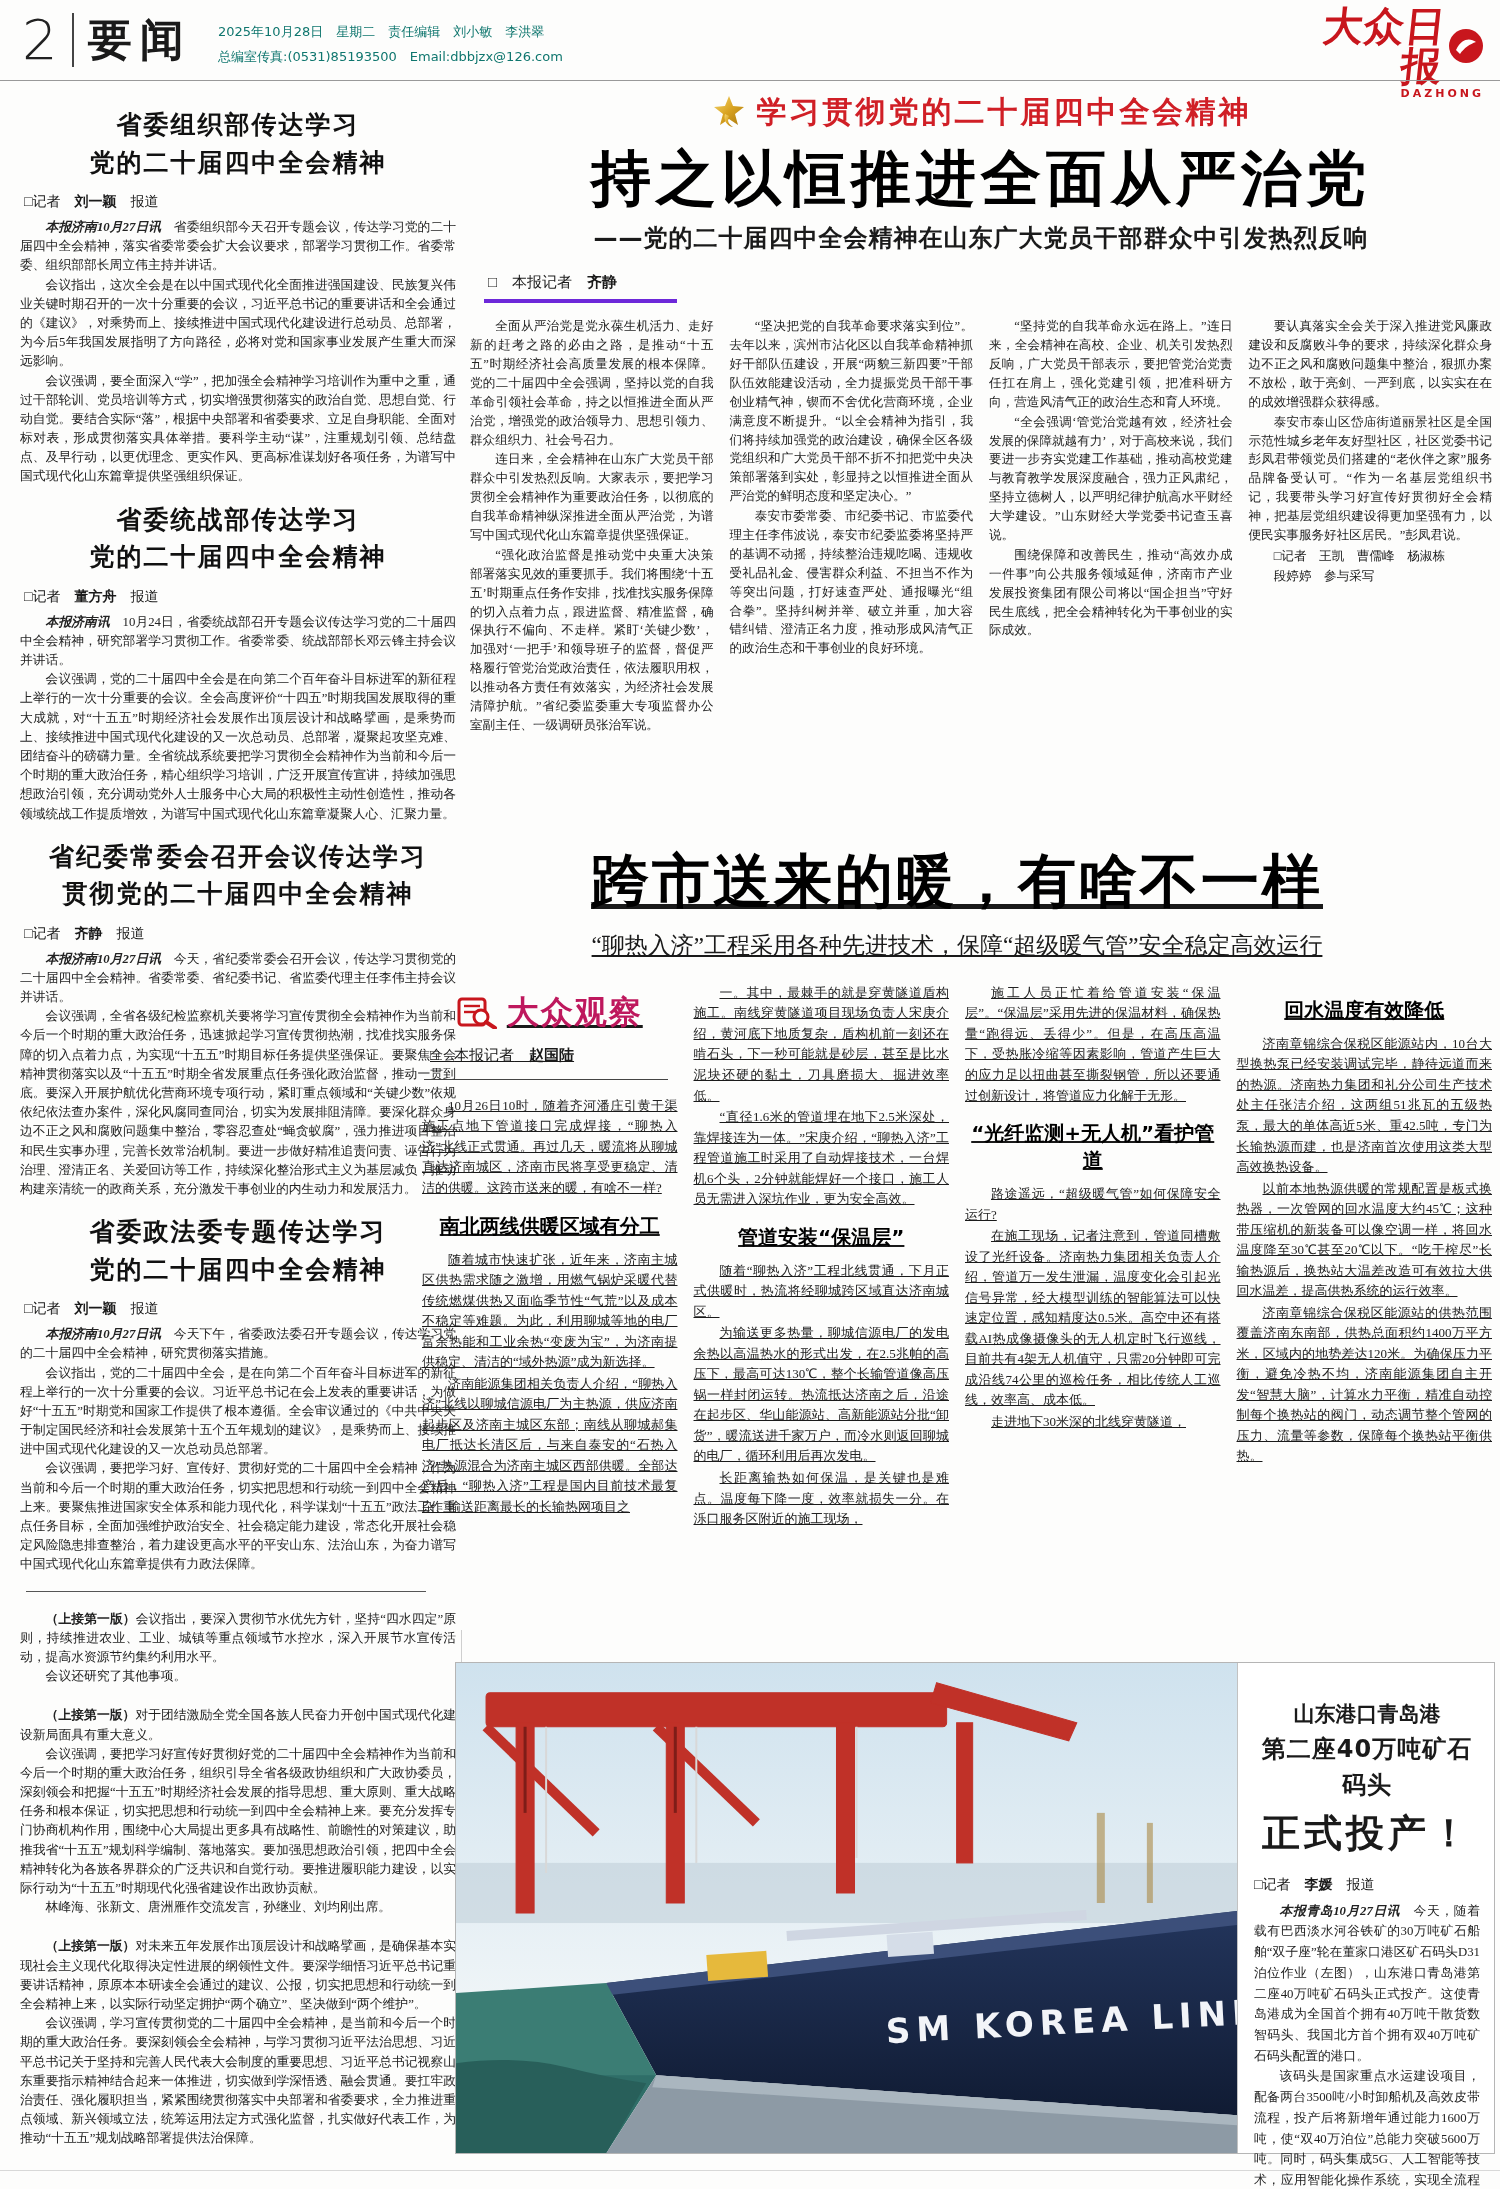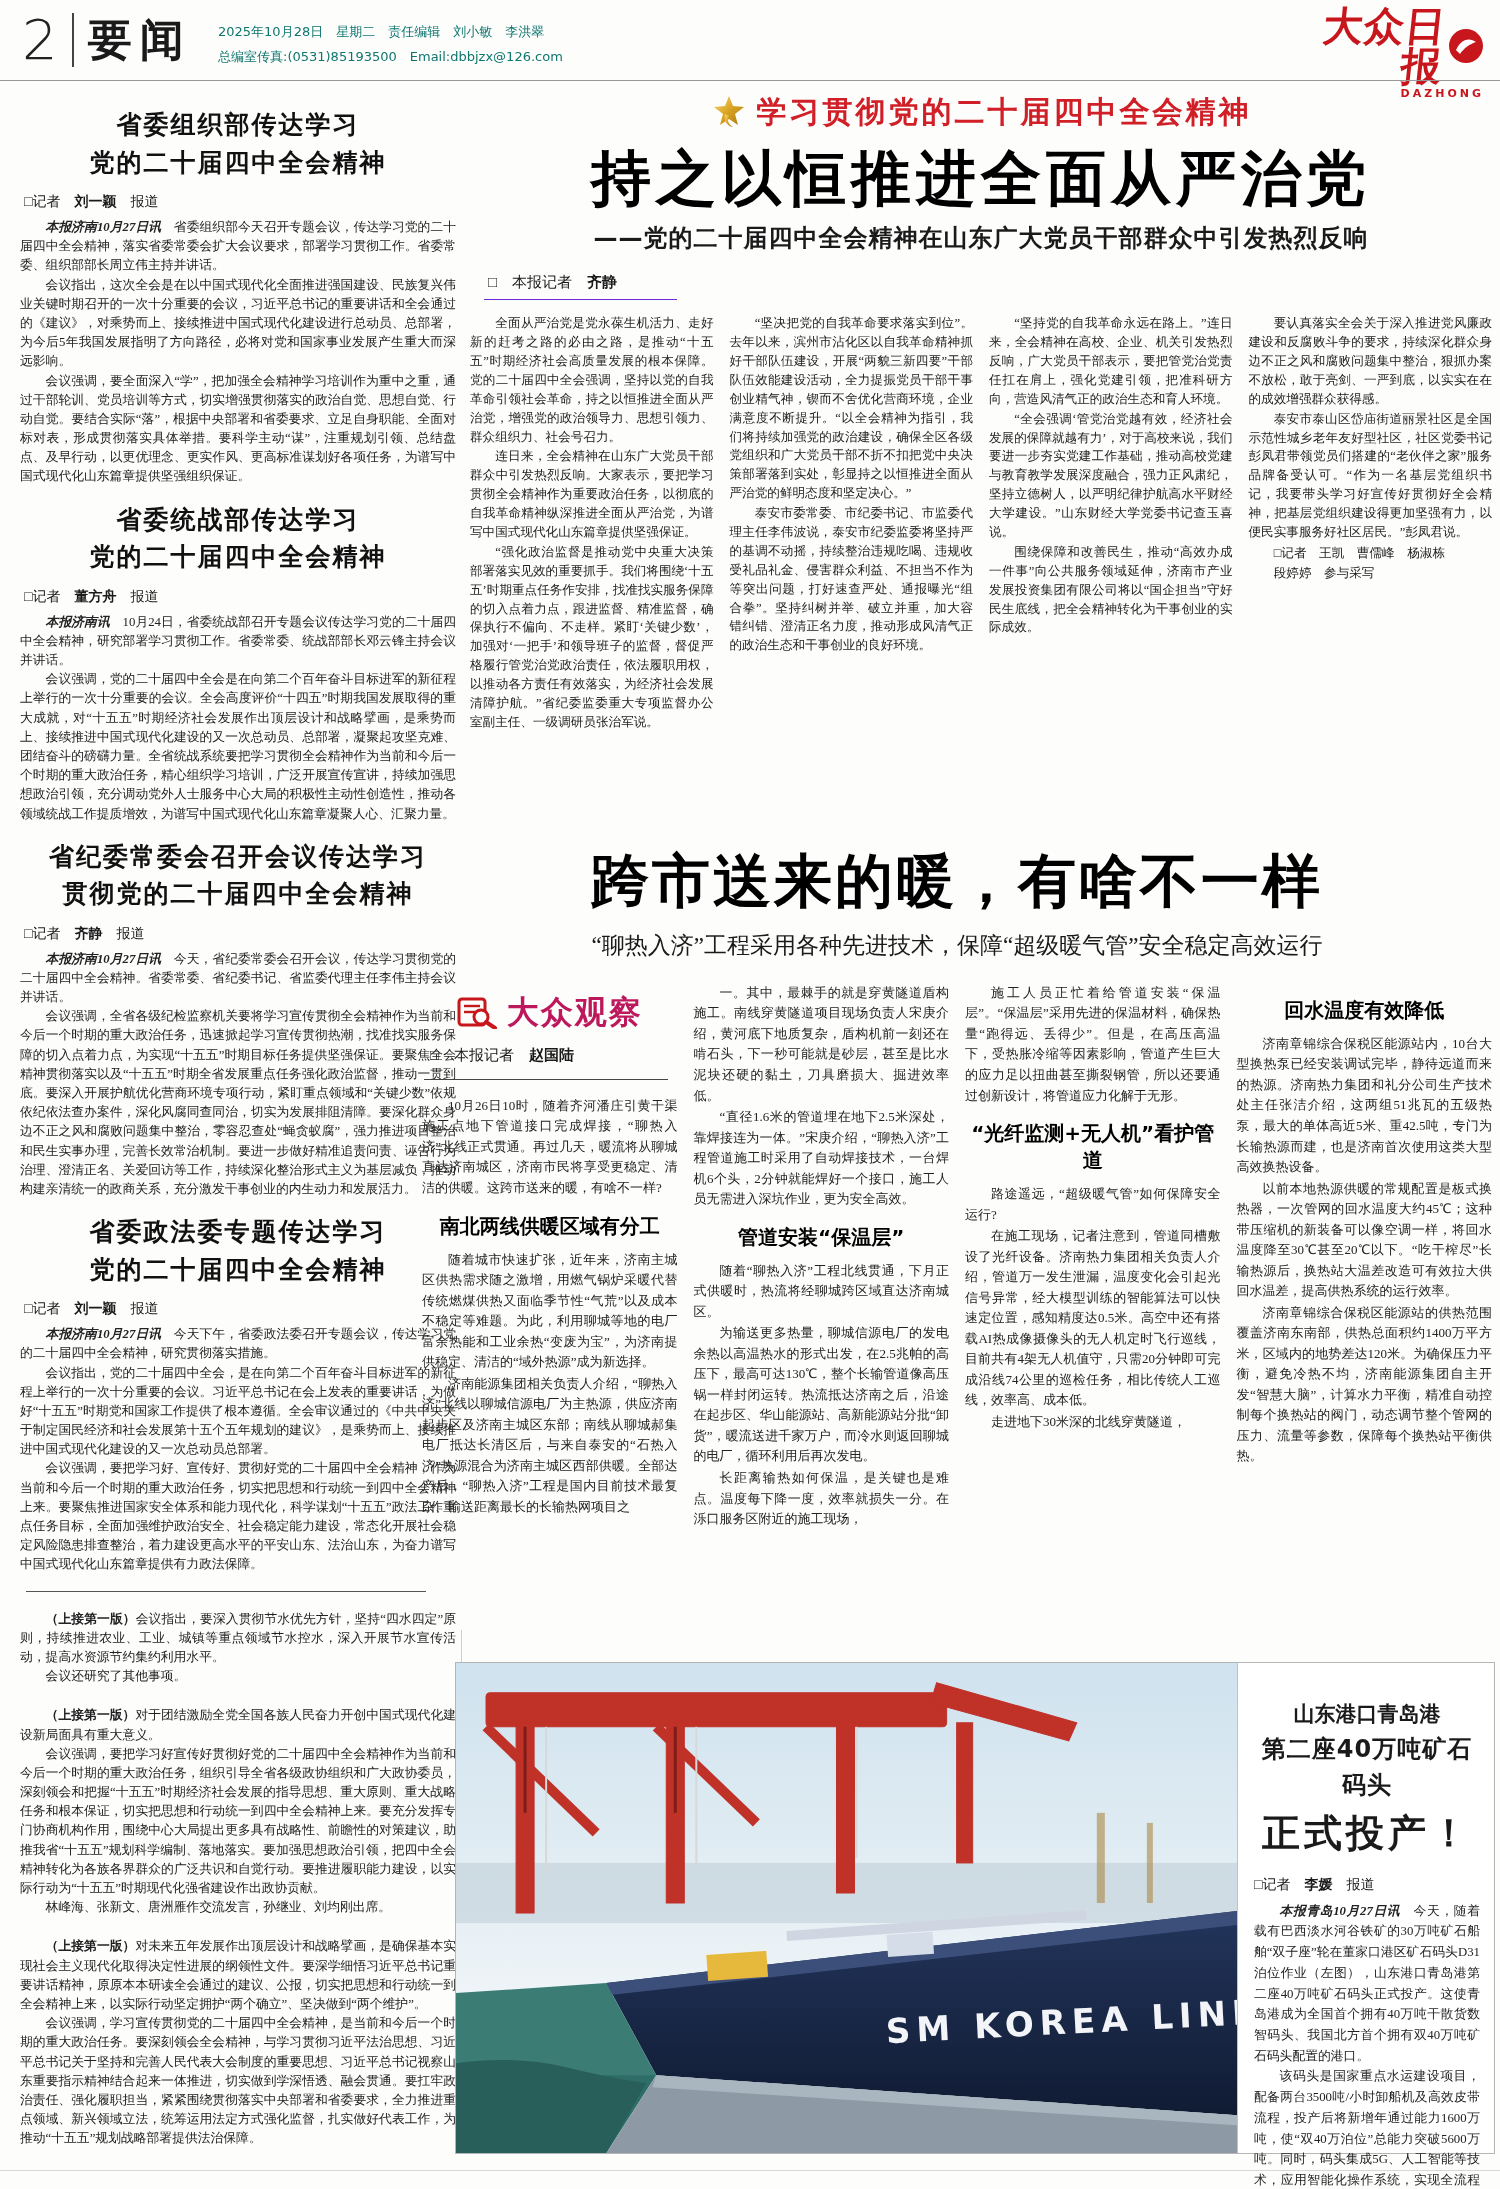--- a/index.html
+++ b/index.html
@@ -33,32 +33,32 @@
   .cont { margin-bottom:20px; }
   .cont .lead { font-weight:700; }
 
   
   .main-art { position:absolute; left:470px; top:86px; width:1022px; height:758px; overflow:hidden; }
   .kicker { display:flex; align-items:center; justify-content:center; gap:10px;
             font:800 30px/1.2 "DejaVu Sans", sans-serif; color:#d01f26; letter-spacing:3px; margin-top:8px; }
   .kicker svg { width:36px; height:36px; }
   .main-title { font:900 60px/1.15 "DejaVu Sans", sans-serif; text-align:center; letter-spacing:5px; margin:14px 0 10px; color:#000; }
   .main-sub { font:700 24px/1.3 "DejaVu Sans", sans-serif; text-align:center; letter-spacing:1px; margin-bottom:18px; }
-  .art-byline { display:inline-block; font:15px/1.4 "Liberation Serif", serif; border-bottom:1px solid #6d28d9;
+  .art-byline { display:inline-block; font:15px/1.4 "Liberation Serif", serif; border-bottom:4px solid #6d28d9;
                 padding:0 60px 6px 4px; margin:0 0 14px 14px;text-align:right; }
   .art-byline b { font-weight:700; }
   .cols { display:flex; gap:16px; height:526px; overflow:hidden; }
   .col { flex:1; min-width:0; }
   .col .bp { font-size:12.6px; margin-bottom:1px; }
   .credit { text-indent:2em; font-weight:400; font-size:12.6px; line-height:1.6; }
   .subhead { font:800 20px/1.35 "DejaVu Sans", sans-serif; text-align:center; text-indent:0;
              margin:14px 0 10px; color:#000; }
 
   
-  .feature { position:absolute; left:422px; top:850px; width:1070px; height:800px; overflow:hidden; }
+  .feature { position:absolute; left:422px; top:850px; width:1070px; height:800px; overflow:hidden;text-decoration:underline; }
   .f-title { font:900 58px/1.1 "DejaVu Sans", sans-serif; text-align:center; letter-spacing:3px; color:#000; }
   .f-sub { font:500 23px/1.35 "Liberation Serif", serif; text-align:center; margin-top:16px; }
   .f-cols { display:flex; gap:16px; margin-top:22px; height:648px; overflow:hidden; }
   .f-col { flex:1; min-width:0; }
   .f-col .bp { font-size:13px; line-height:1.58; margin-bottom:1px; }
   .obslogo { display:flex; align-items:center; justify-content:center; gap:8px; margin:12px 0 16px; }
   .obslogo svg { width:42px; height:34px; }
   .obs-text { font:900 32px/1 "DejaVu Sans", sans-serif; color:#be185d; letter-spacing:2px; }
   .f-byline { display:block; font:15px/1.4 "Liberation Serif", serif; border-bottom:1px solid #444;
               padding:0 0 13px 6px; margin:0 10px 16px 2px; }

